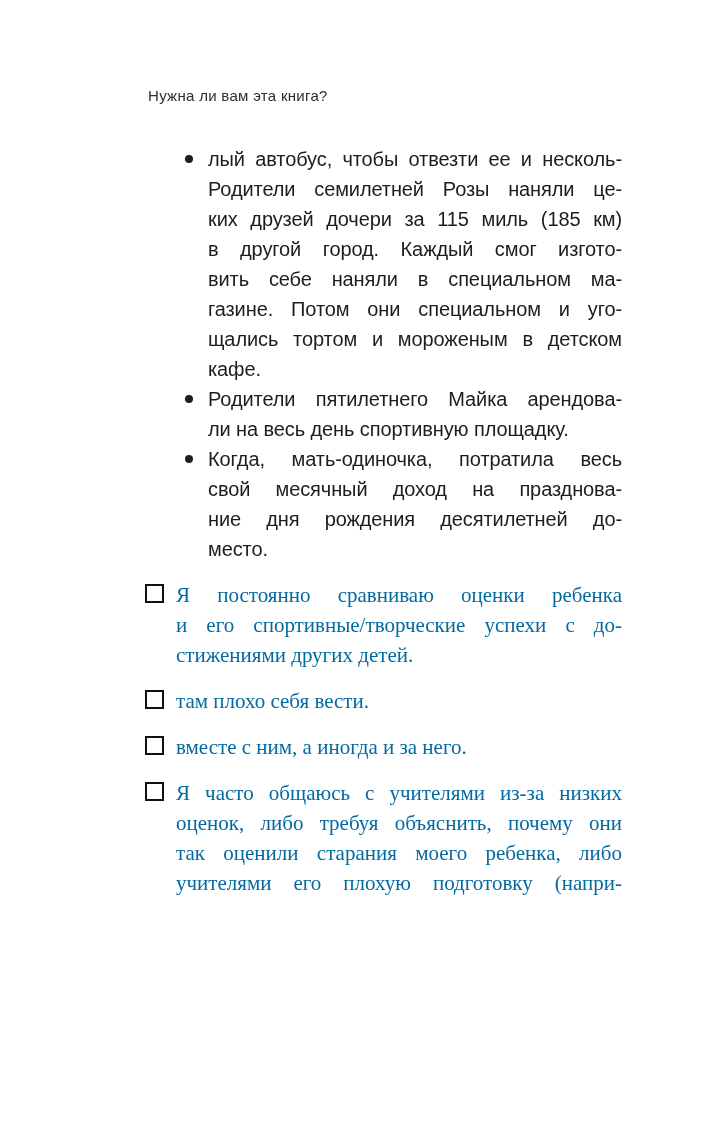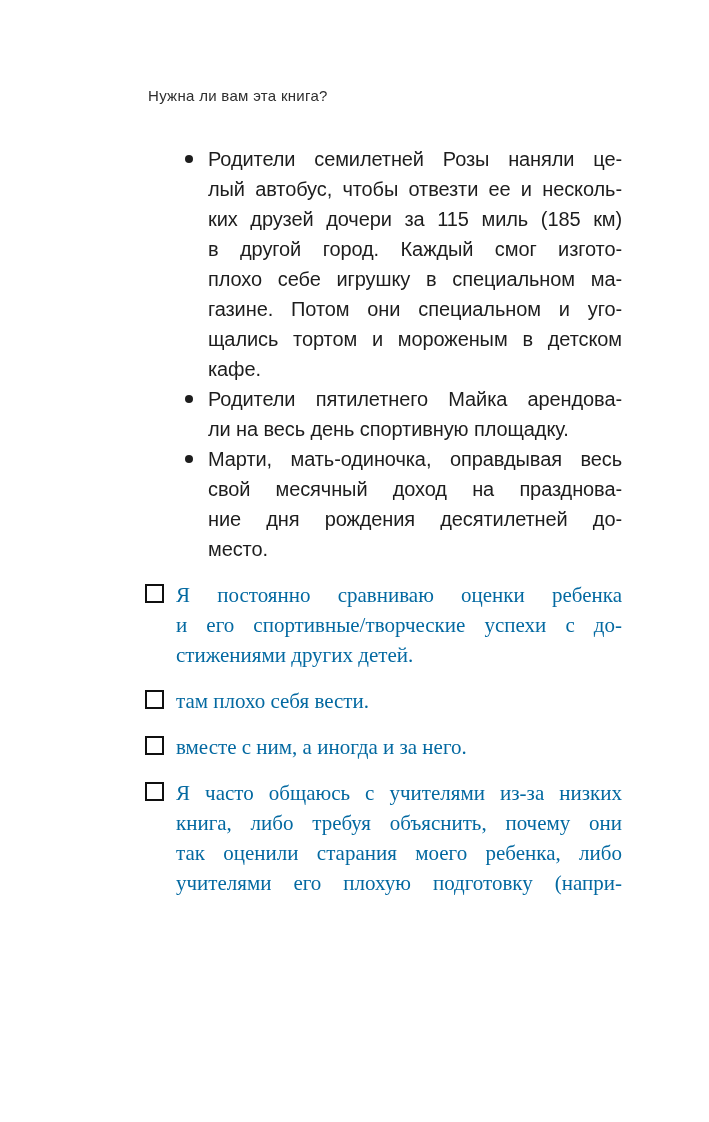--- a/index.html
+++ b/index.html
@@ -91,37 +91,37 @@
 <body>
 
 <div class="page">
 
   <div class="running-head">Нужна ли вам эта книга?</div>
 
   <div class="main">
     <div class="bullet-list" id="bullet-list">
         <div class="bullet-item">
     <span class="dot"></span>
-  <div class="jline">Родители семилетней Розы наняли це-</div>
-          <div class="jline">лый автобус, чтобы отвезти ее и несколь-</div>
+  <div class="jline">лый автобус, чтобы отвезти ее и несколь-</div>
+          <div class="jline">Родители семилетней Розы наняли це-</div>
           <div class="jline">ких друзей дочери за 115 миль (185 км)</div>
           <div class="jline">в другой город. Каждый смог изгото-</div>
-          <div class="jline">плохо себе игрушку в специальном ма-</div>
+          <div class="jline">вить себе наняли в специальном ма-</div>
           <div class="jline">газине. Потом они специальном и уго-</div>
           <div class="jline">щались тортом и мороженым в детском</div>
           <div class="jline left-last">кафе.</div>
         </div>
         <div class="bullet-item">
     <span class="dot"></span>
   <div class="jline">Родители пятилетнего Майка арендова-</div>
           <div class="jline left-last">ли на весь день спортивную площадку.</div>
         </div>
         <div class="bullet-item">
     <span class="dot"></span>
-  <div class="jline">Марти, мать-одиночка, оправдывая весь</div>
+  <div class="jline">Когда, мать-одиночка, потратила весь</div>
           <div class="jline">свой месячный доход на празднова-</div>
           <div class="jline">ние дня рождения десятилетней до-</div>
           <div class="jline left-last">место.</div>
         </div>
       </div>
     <div class="checklist" id="checklist">
         <div class="check-item">
     <span class="box"></span>
   <div class="jline">Я постоянно сравниваю оценки ребенка</div>
           <div class="jline">и его спортивные/творческие успехи с до-</div>
@@ -131,21 +131,21 @@
     <span class="box"></span>
           <div class="jline left-last">там плохо себя вести.</div>
         </div>
         <div class="check-item">
     <span class="box"></span>
           <div class="jline left-last">вместе с ним, а иногда и за него.</div>
         </div>
         <div class="check-item">
     <span class="box"></span>
   <div class="jline">Я часто общаюсь с учителями из-за низких</div>
-          <div class="jline">книга, либо требуя объяснить, почему они</div>
+          <div class="jline">оценок, либо требуя объяснить, почему они</div>
           <div class="jline">так оценили старания моего ребенка, либо</div>
           <div class="jline">учителями его плохую подготовку (напри-</div>
         </div>
       </div>
   </div>
 
   <div class="page-number">6</div>
 
 </div>
 

